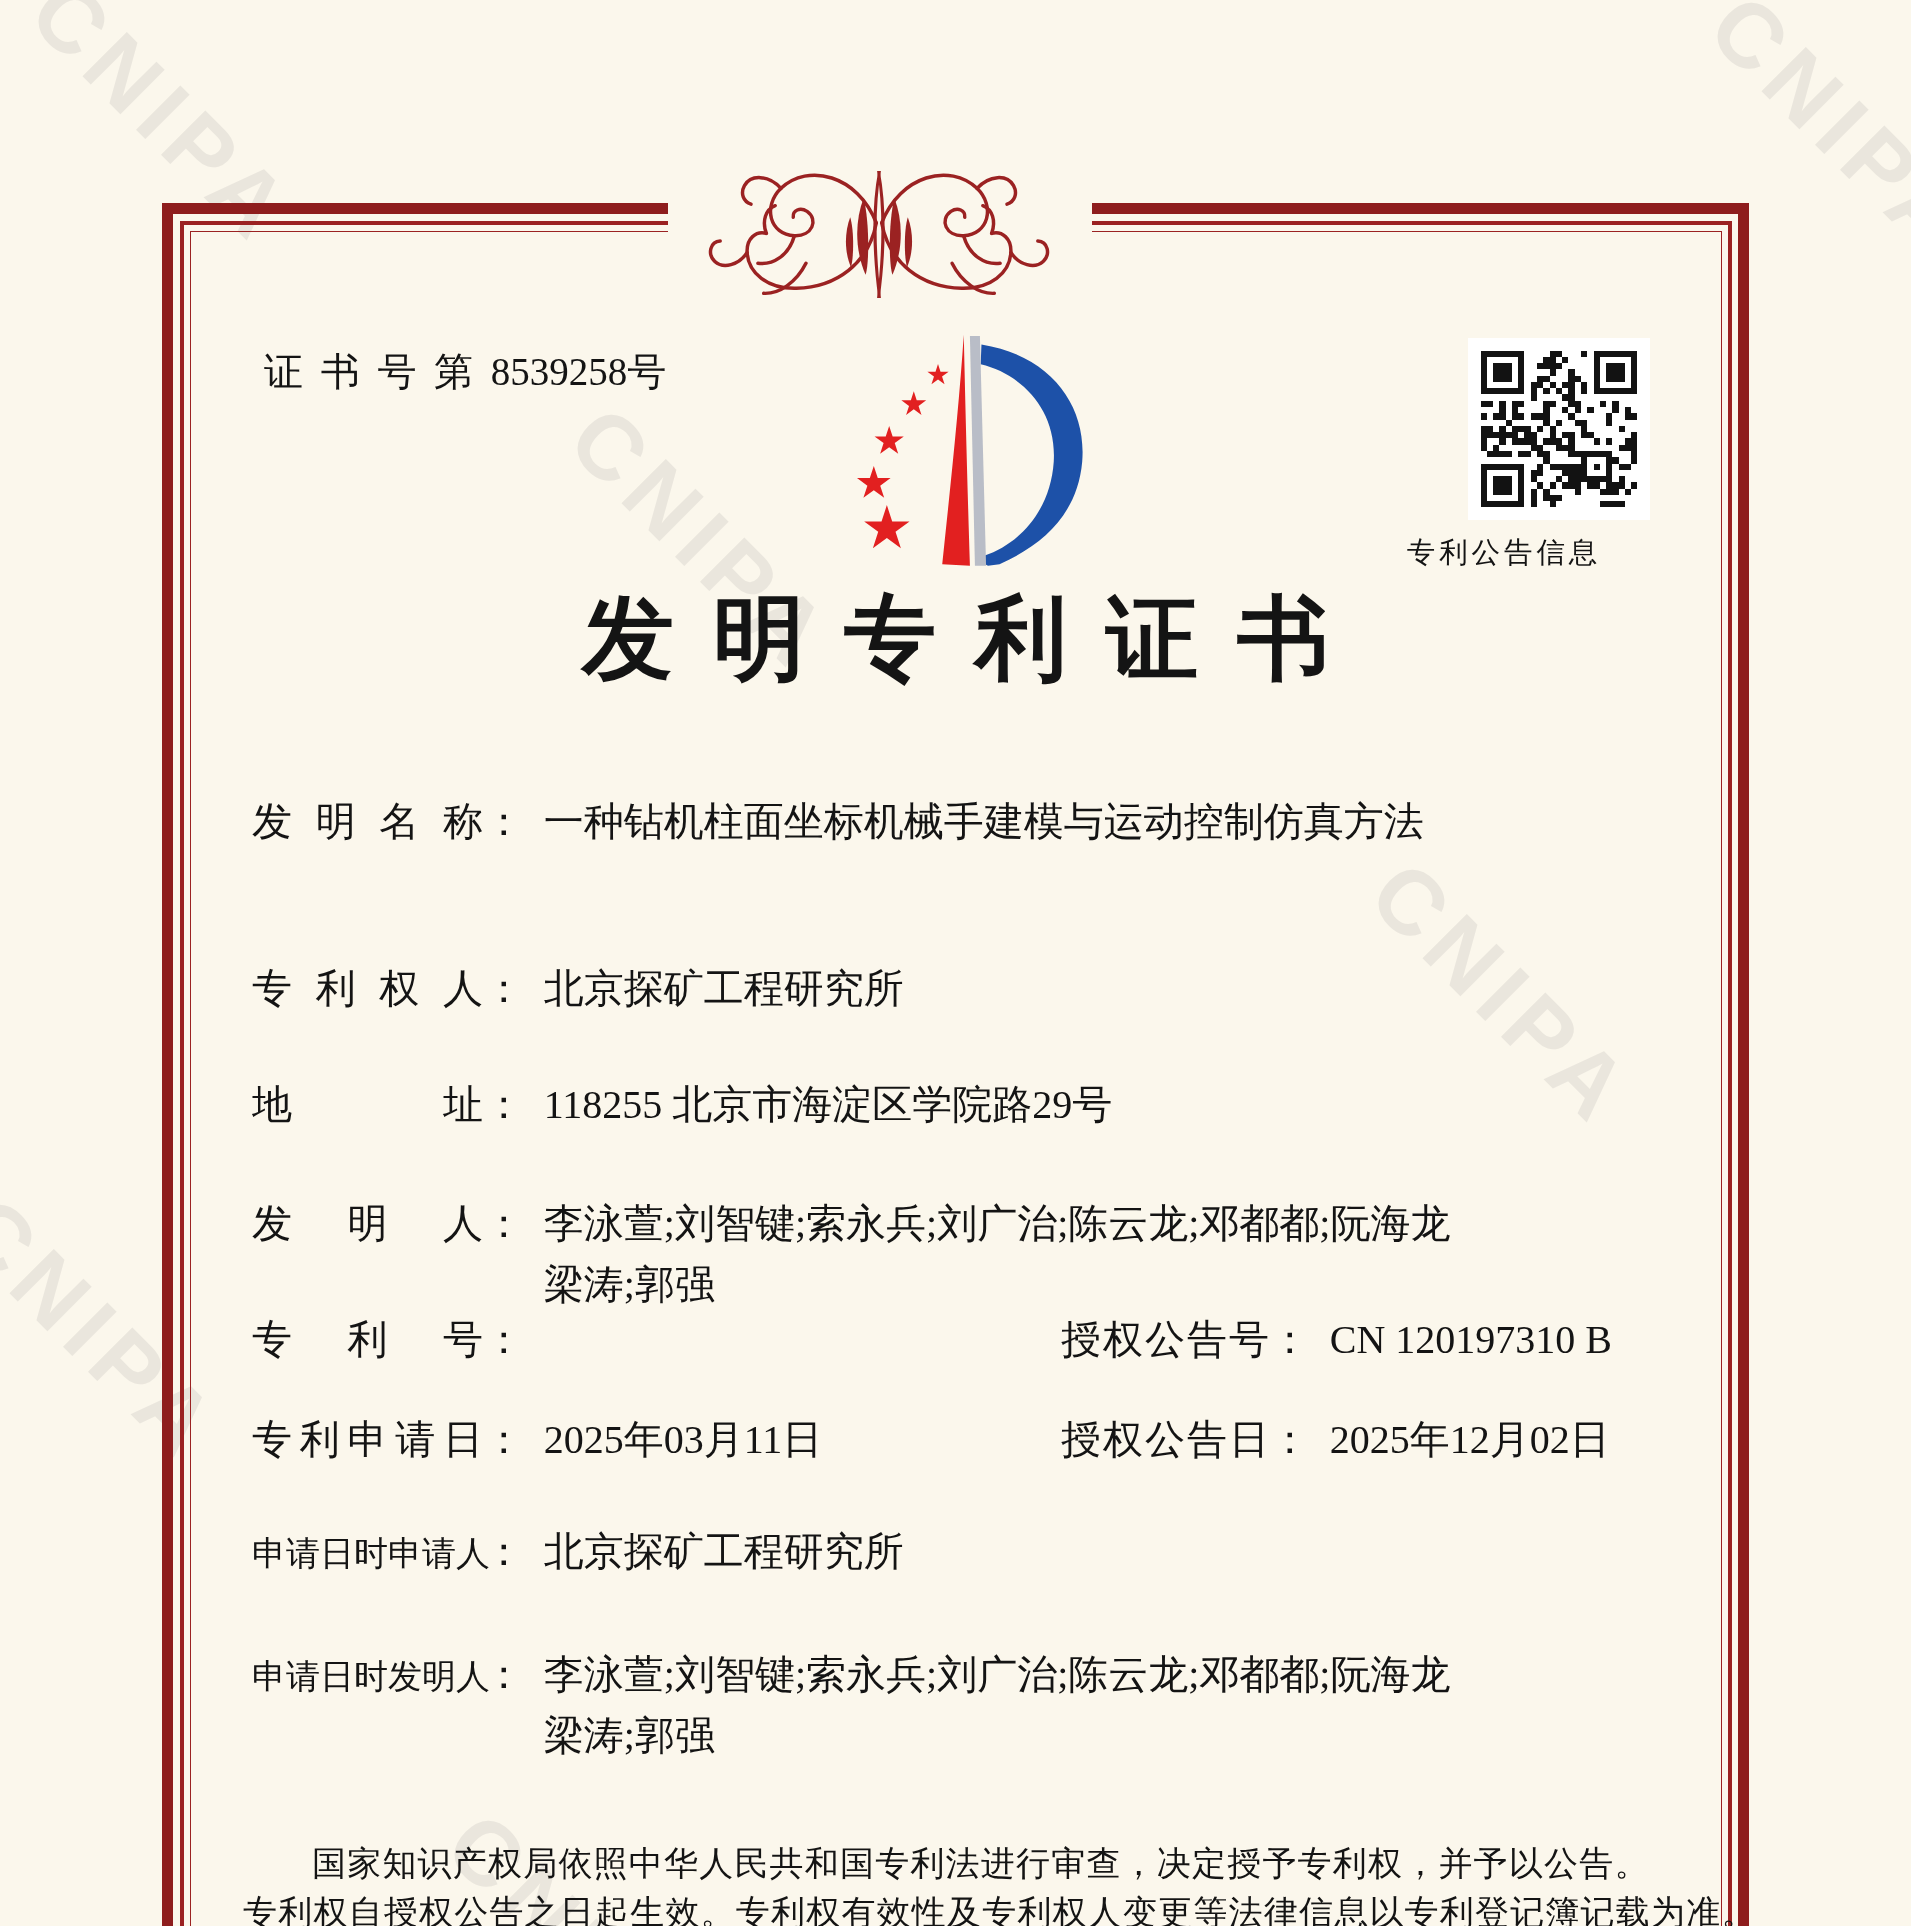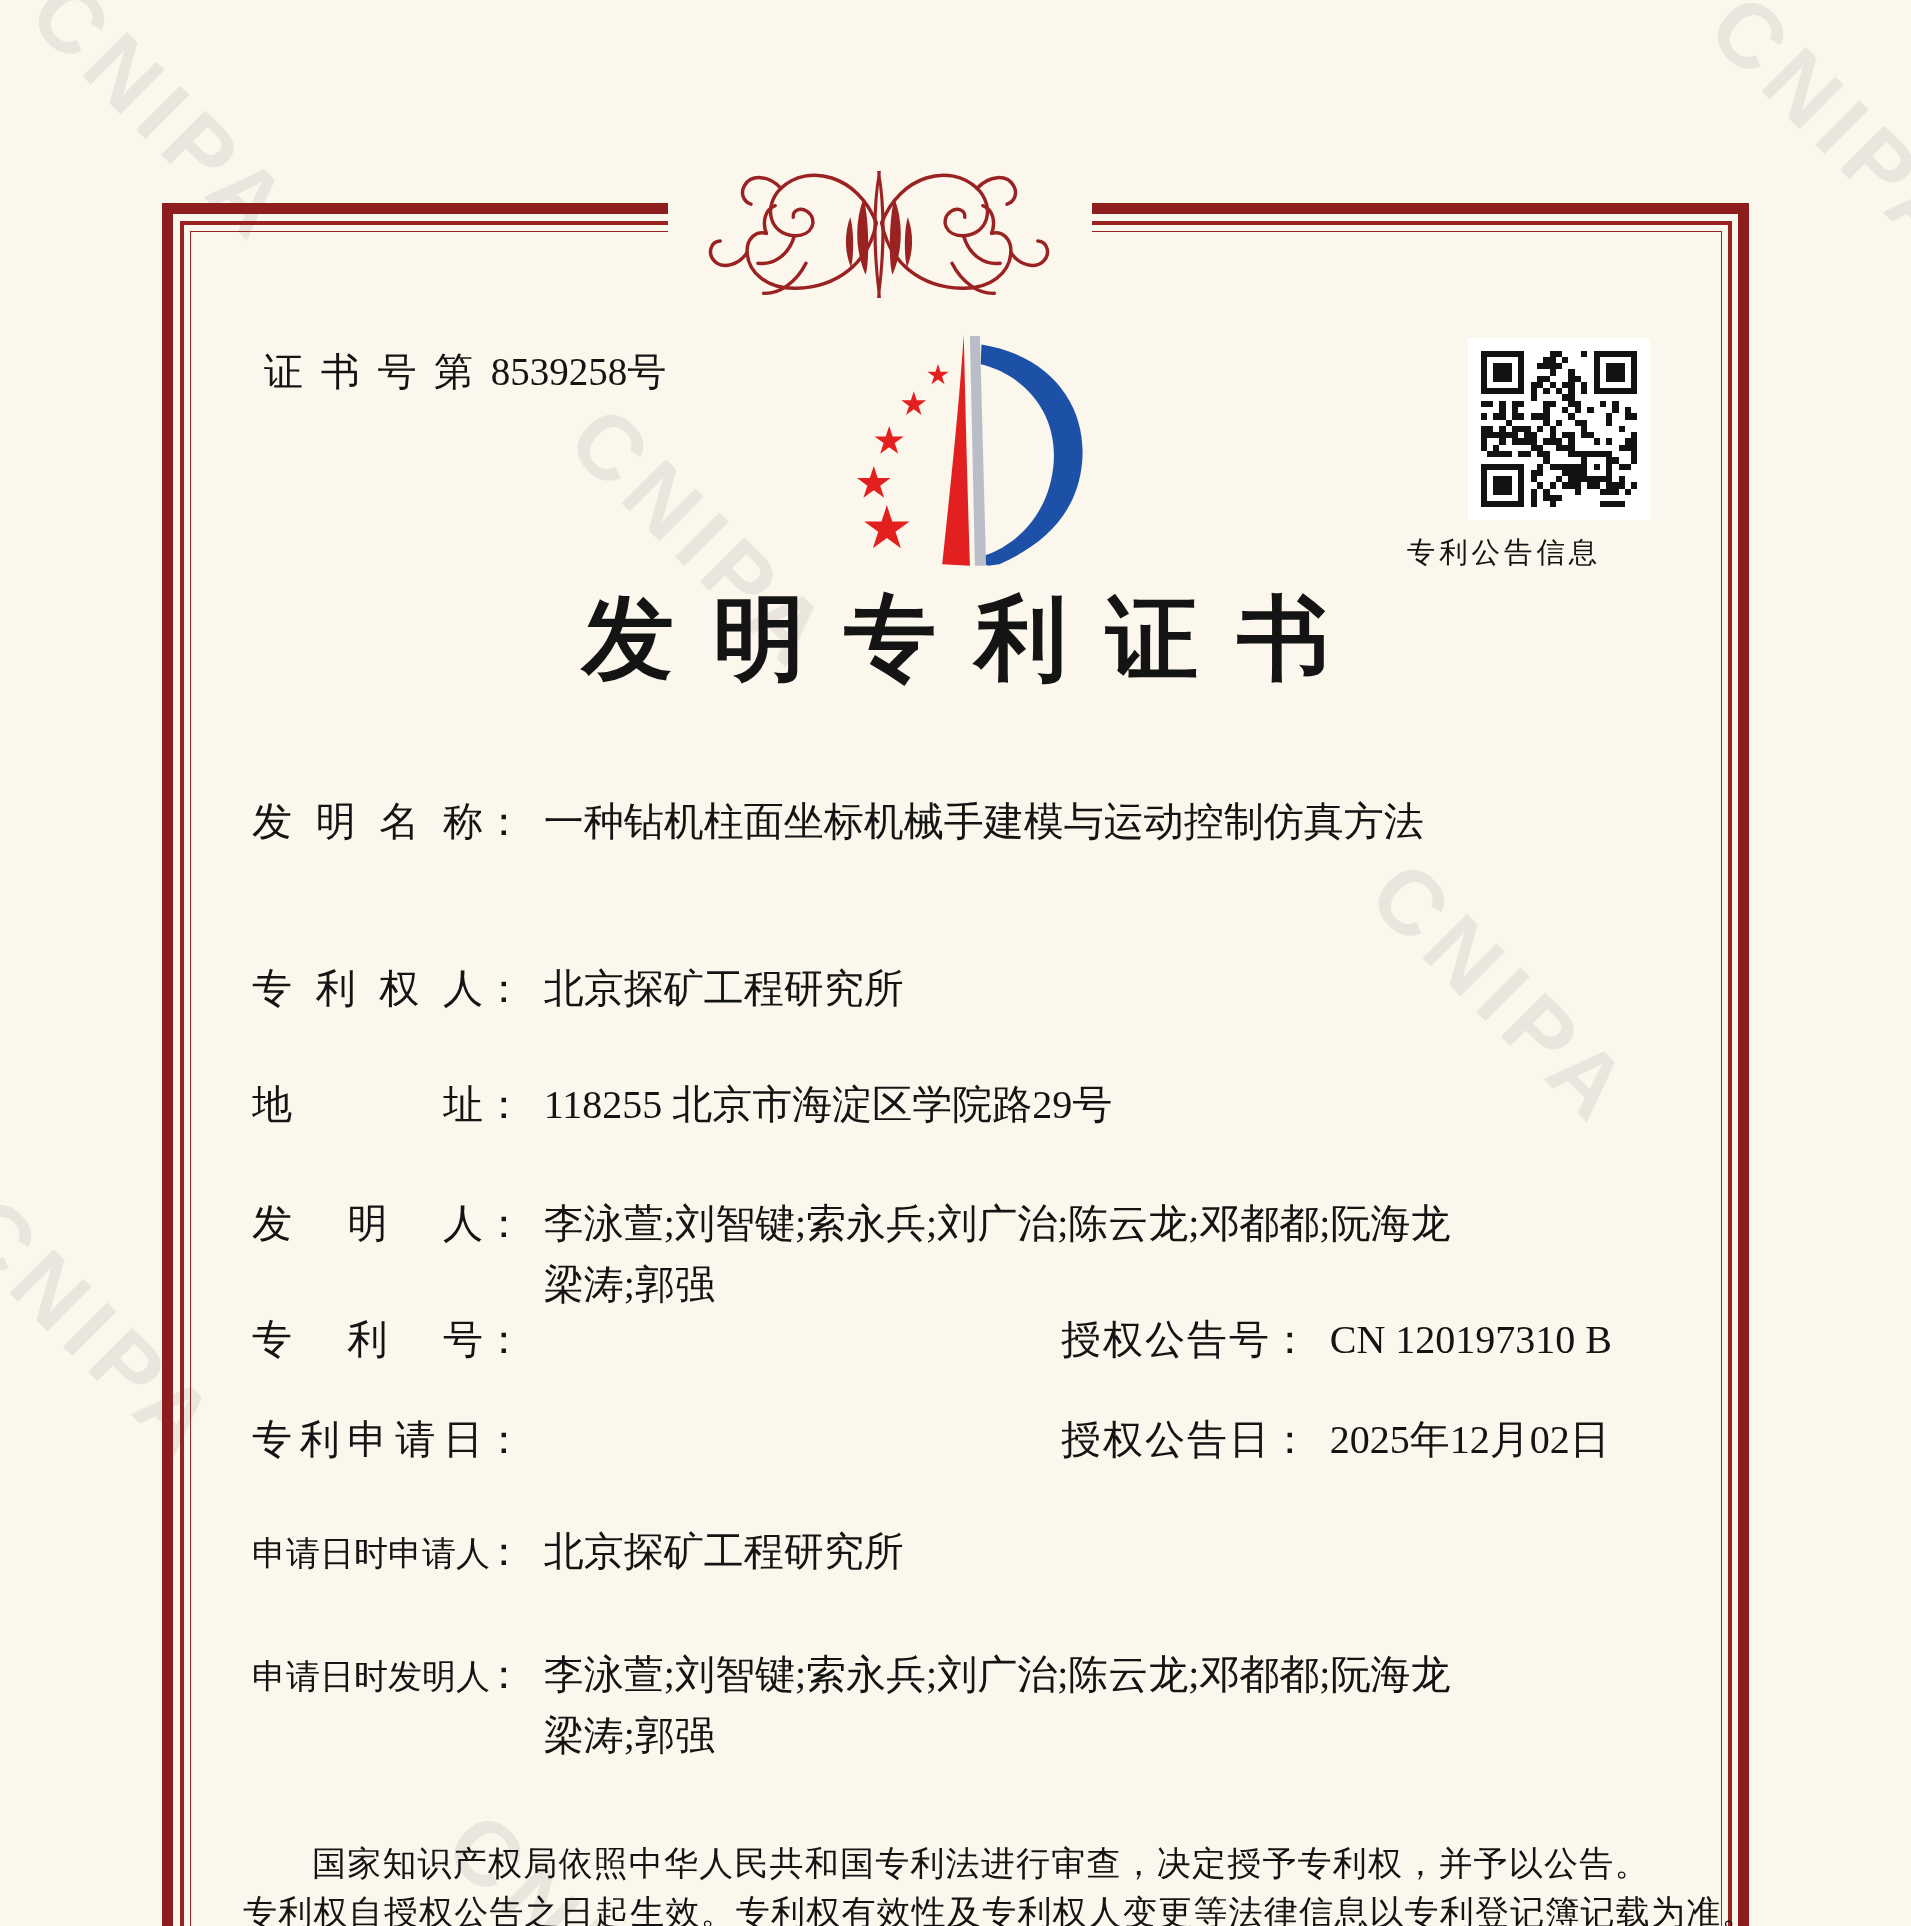--- a/index.html
+++ b/index.html
@@ -452,20 +452,21 @@
   </div>
   <div class="row" style="top:1410px">
     <span class="jlabel">
         <span>专</span>
         <span>利</span>
         <span>申</span>
         <span>请</span>
         <span>日</span>
       </span>
       <span class="colon">：</span>
+    <span class="val">2025年03月11日</span>
   </div>
   <div class="row row-right" style="top:1410px">
     <span class="jlabel">
         <span>授</span>
         <span>权</span>
         <span>公</span>
         <span>告</span>
         <span>日</span>
       </span>
       <span class="colon">：</span>

